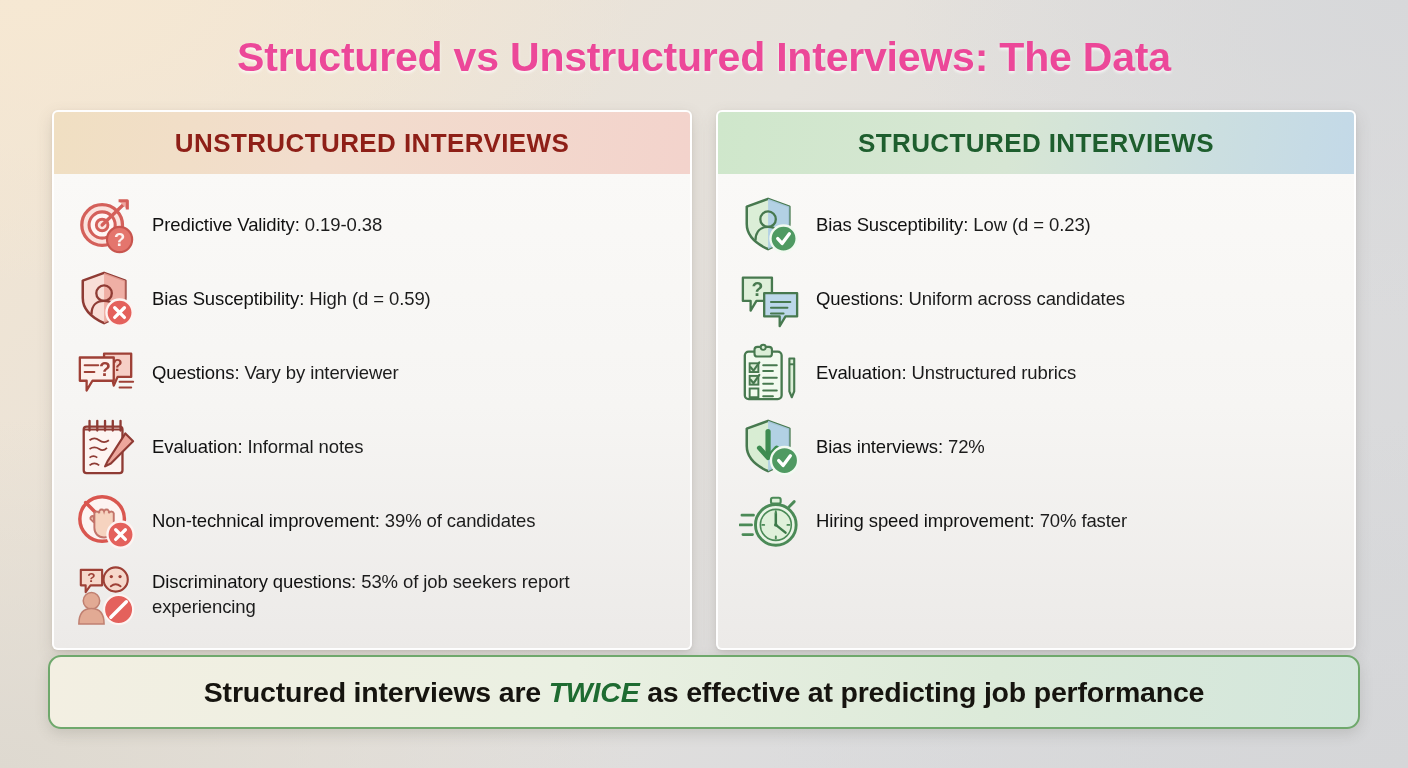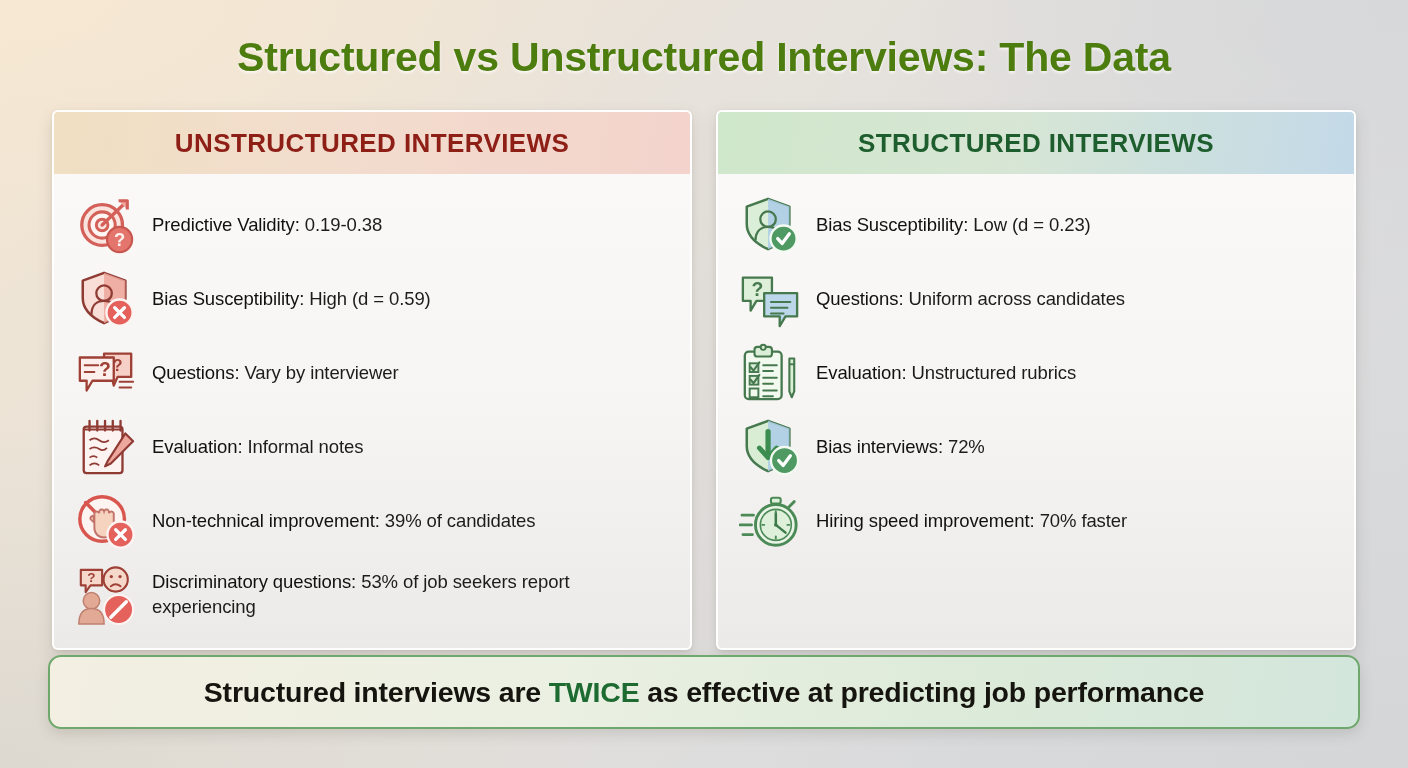--- a/index.html
+++ b/index.html
@@ -14,21 +14,21 @@
       linear-gradient(130deg, #f2e5d2 0%, #e6e2dc 42%, #dcdcdd 70%, #d8d9db 100%);
     overflow: hidden;
   }
   .page { position: relative; width: 1408px; height: 768px; }
 
   
   .title {
     position: absolute; left: 0; top: 34px; width: 1408px;
     text-align: center;
     font-size: 41px; font-weight: bold; letter-spacing: -0.2px;
-    color: #4d7c0f;
+    color: #ec4899;
     text-shadow: 0 2px 3px rgba(255,255,255,0.75);
   }
 
   
   .panels {
     position: absolute; left: 52px; top: 110px;
     width: 1304px; height: 540px;
     display: flex; gap: 24px;
   }
   .panel {
@@ -85,21 +85,21 @@
     border: 2.5px solid #6fa86c;
     border-radius: 13px;
     background: linear-gradient(100deg, #f3efe2 0%, #eaf0e2 40%, #dcead9 72%, #d3e6dc 100%);
     box-shadow: 0 5px 13px rgba(90,90,80,0.18);
     display: flex; align-items: center; justify-content: center;
   }
   .banner-text {
     font-size: 28.5px; font-weight: bold; color: #16140f;
     letter-spacing: -0.2px; white-space: nowrap;
   }
-  .banner-text .hl { color: #1e6b31; }
+  .banner-text .hl { color: #1e6b31; font-style: italic; }
 </style>
 </head>
 <body>
 
 <div class="page">
 
   <div class="title">Structured vs Unstructured Interviews: The Data</div>
 
   <div class="panels">
 

